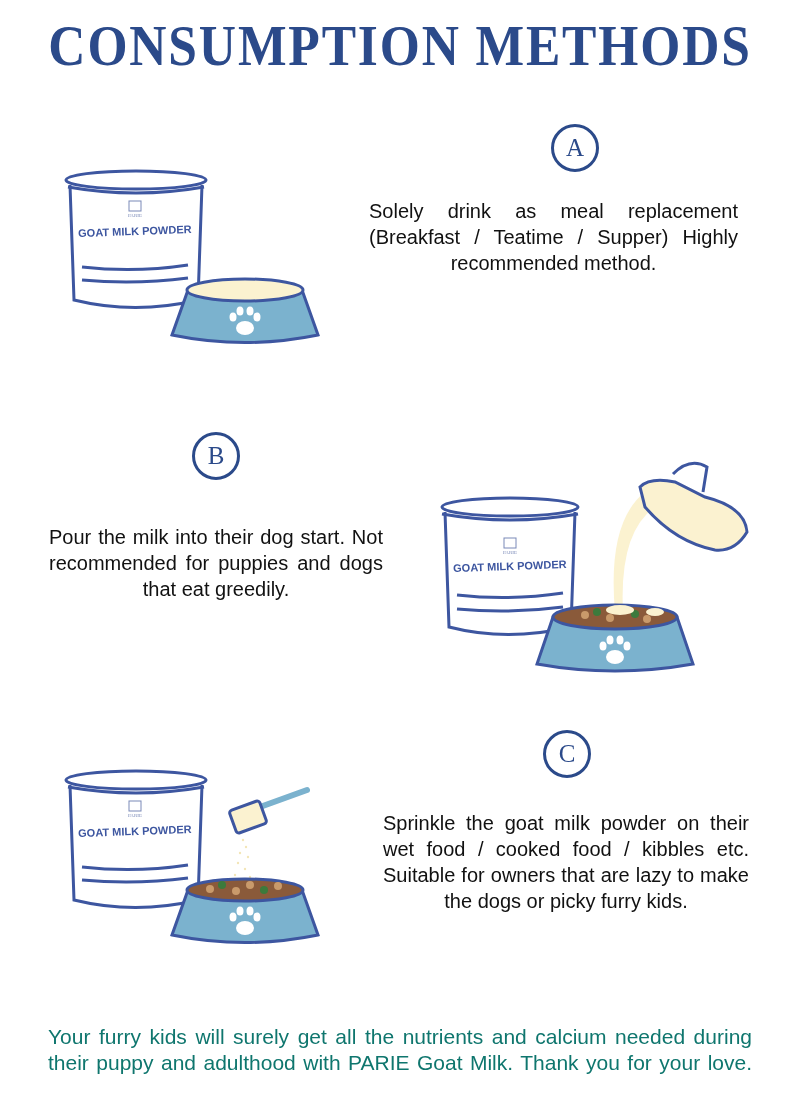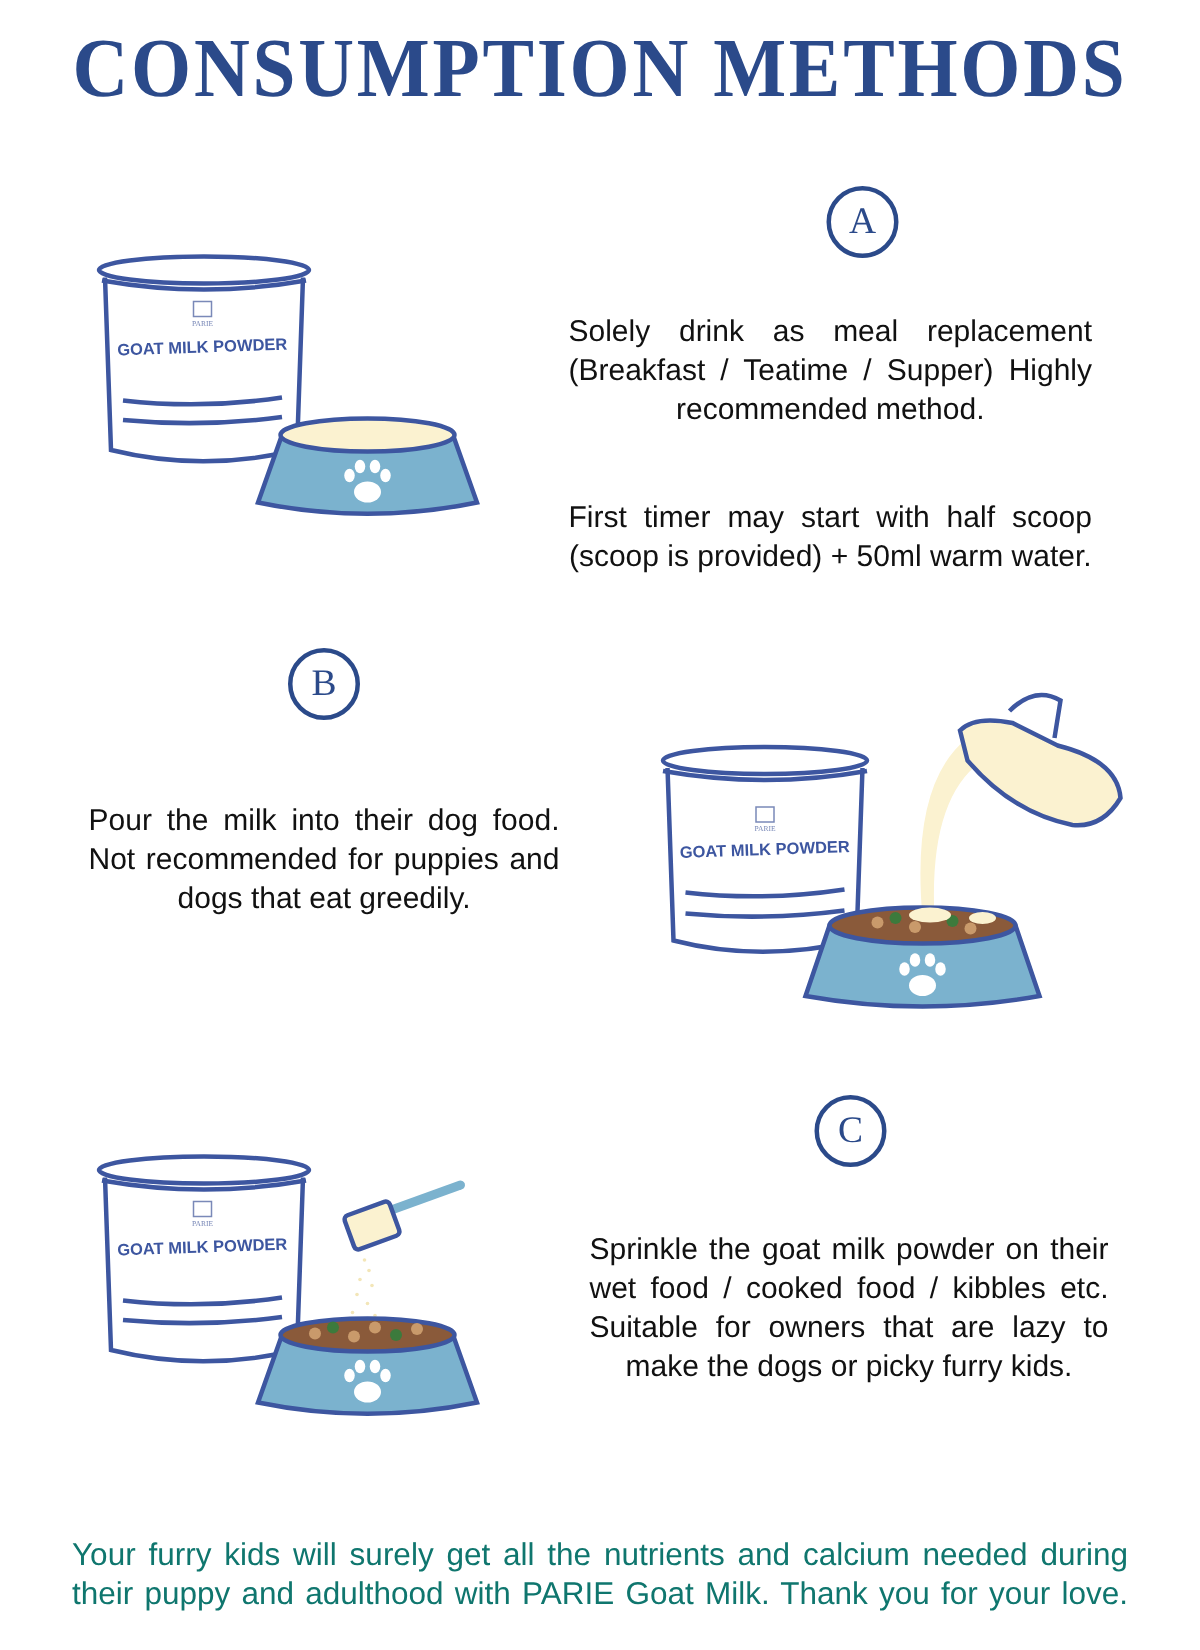--- a/index.html
+++ b/index.html
@@ -21,21 +21,21 @@
       display: flex; align-items: center; justify-content: center;
       font-family: "Liberation Serif", "DejaVu Serif", serif;
       font-size: 25px; color: #2b4a8a;
     }
 
     .text {
       position: absolute;
       font-size: 20px; line-height: 26px; color: #111;
       text-align: justify; text-align-last: center;
     }
-    .text p { margin: 10px; }
+    .text p { margin: 0; }
     .text .gap { height: 26px; }
 
     .illus { position: absolute; }
 
     .footer {
       position: absolute; left: 48px; top: 1024px; width: 704px;
       font-size: 21px; line-height: 26px; color: #0f766e;
       text-align: justify; text-align-last: justify;
     }
   </style>
@@ -44,21 +44,20 @@
 
 <h1 class="title">CONSUMPTION METHODS</h1>
 
 <div class="badge" style="left:551px; top:124px;">
   <span>A</span>
 </div>
 
 <div class="text" style="left:369px; top:198px; width:369px;">
   <p>Solely drink as meal replacement (Breakfast / Teatime / Supper) Highly recommended method.</p>
   <div class="gap"></div>
-  <p>First timer may start with half scoop (scoop is provided) + 50ml warm water.</p>
 </div>
 
 <svg class="illus" style="left:60px; top:165px;" width="270" height="190" viewBox="0 0 270 190">
   <g>
     <path d="M10 20 L14 135 Q75 150 138 135 L142 20" fill="#fff" stroke="#3d56a0" stroke-width="3"></path>
     <ellipse cx="76" cy="15" rx="70" ry="9" fill="#fff" stroke="#3d56a0" stroke-width="3"></ellipse>
     <path d="M8 22 Q76 34 144 22" fill="none" stroke="#3d56a0" stroke-width="3"></path>
     <rect x="69" y="36" width="12" height="10" fill="none" stroke="#7a89b8" stroke-width="1"></rect>
     <text x="75" y="52" font-family="Liberation Serif, serif" font-size="5" fill="#7a89b8" text-anchor="middle">PARIE</text>
     <text x="75" y="70" font-family="Liberation Sans, sans-serif" font-size="11" font-weight="bold" fill="#3d56a0" text-anchor="middle" transform="rotate(-2 75 70)">GOAT MILK POWDER</text>
@@ -76,21 +75,21 @@
       <ellipse cx="197" cy="152" rx="3.5" ry="4.5"></ellipse>
     </g>
   </g>
 </svg>
 
 <div class="badge" style="left:192px; top:432px;">
   <span>B</span>
 </div>
 
 <div class="text" style="left:49px; top:524px; width:334px;">
-  <p>Pour the milk into their dog food. Not recommended for puppies and dogs that eat greedily.</p>
+  <p>Pour the milk into their dog start. Not recommended for puppies and dogs that eat greedily.</p>
 </div>
 
 <svg class="illus" style="left:435px; top:452px;" width="330" height="225" viewBox="0 0 330 225">
   <g>
     <path d="M10 60 L14 175 Q72 190 136 175 L140 60" fill="#fff" stroke="#3d56a0" stroke-width="3"></path>
     <ellipse cx="75" cy="55" rx="68" ry="9" fill="#fff" stroke="#3d56a0" stroke-width="3"></ellipse>
     <path d="M7 62 Q75 74 143 62" fill="none" stroke="#3d56a0" stroke-width="3"></path>
     <rect x="69" y="86" width="12" height="10" fill="none" stroke="#7a89b8" stroke-width="1"></rect>
     <text x="75" y="102" font-family="Liberation Serif, serif" font-size="5" fill="#7a89b8" text-anchor="middle">PARIE</text>
     <text x="75" y="118" font-family="Liberation Sans, sans-serif" font-size="11" font-weight="bold" fill="#3d56a0" text-anchor="middle" transform="rotate(-2 75 118)">GOAT MILK POWDER</text>

